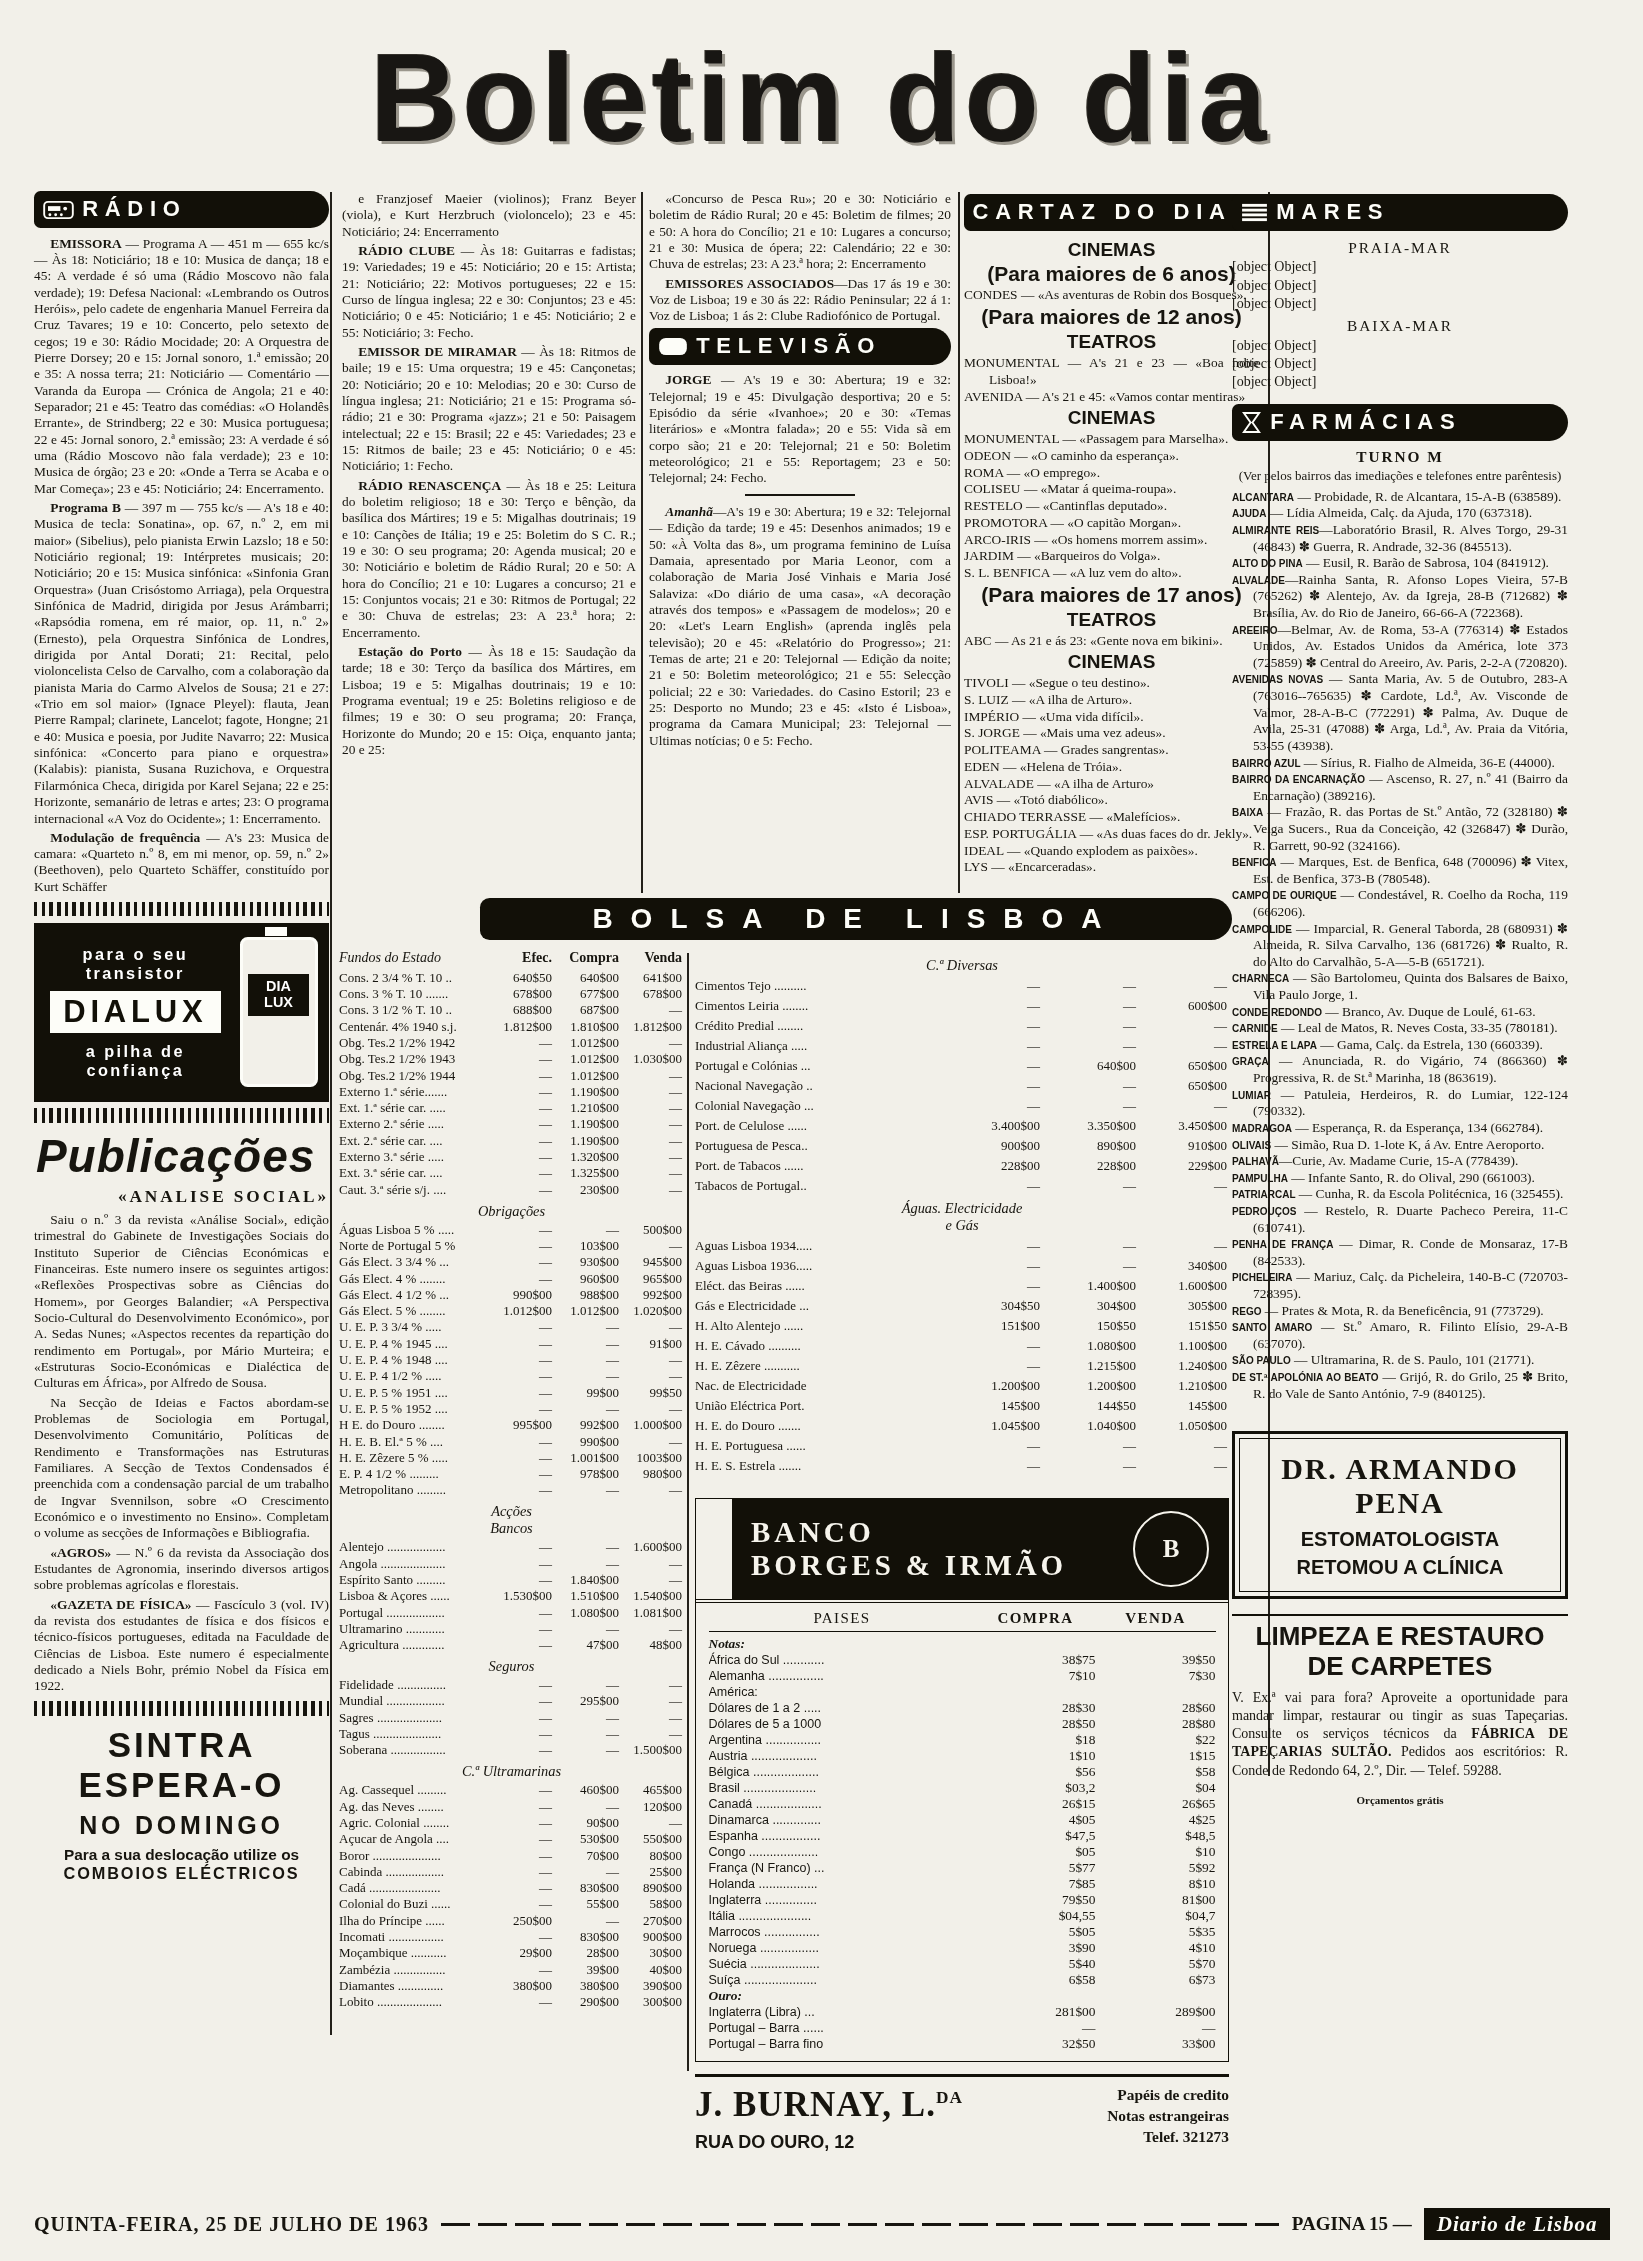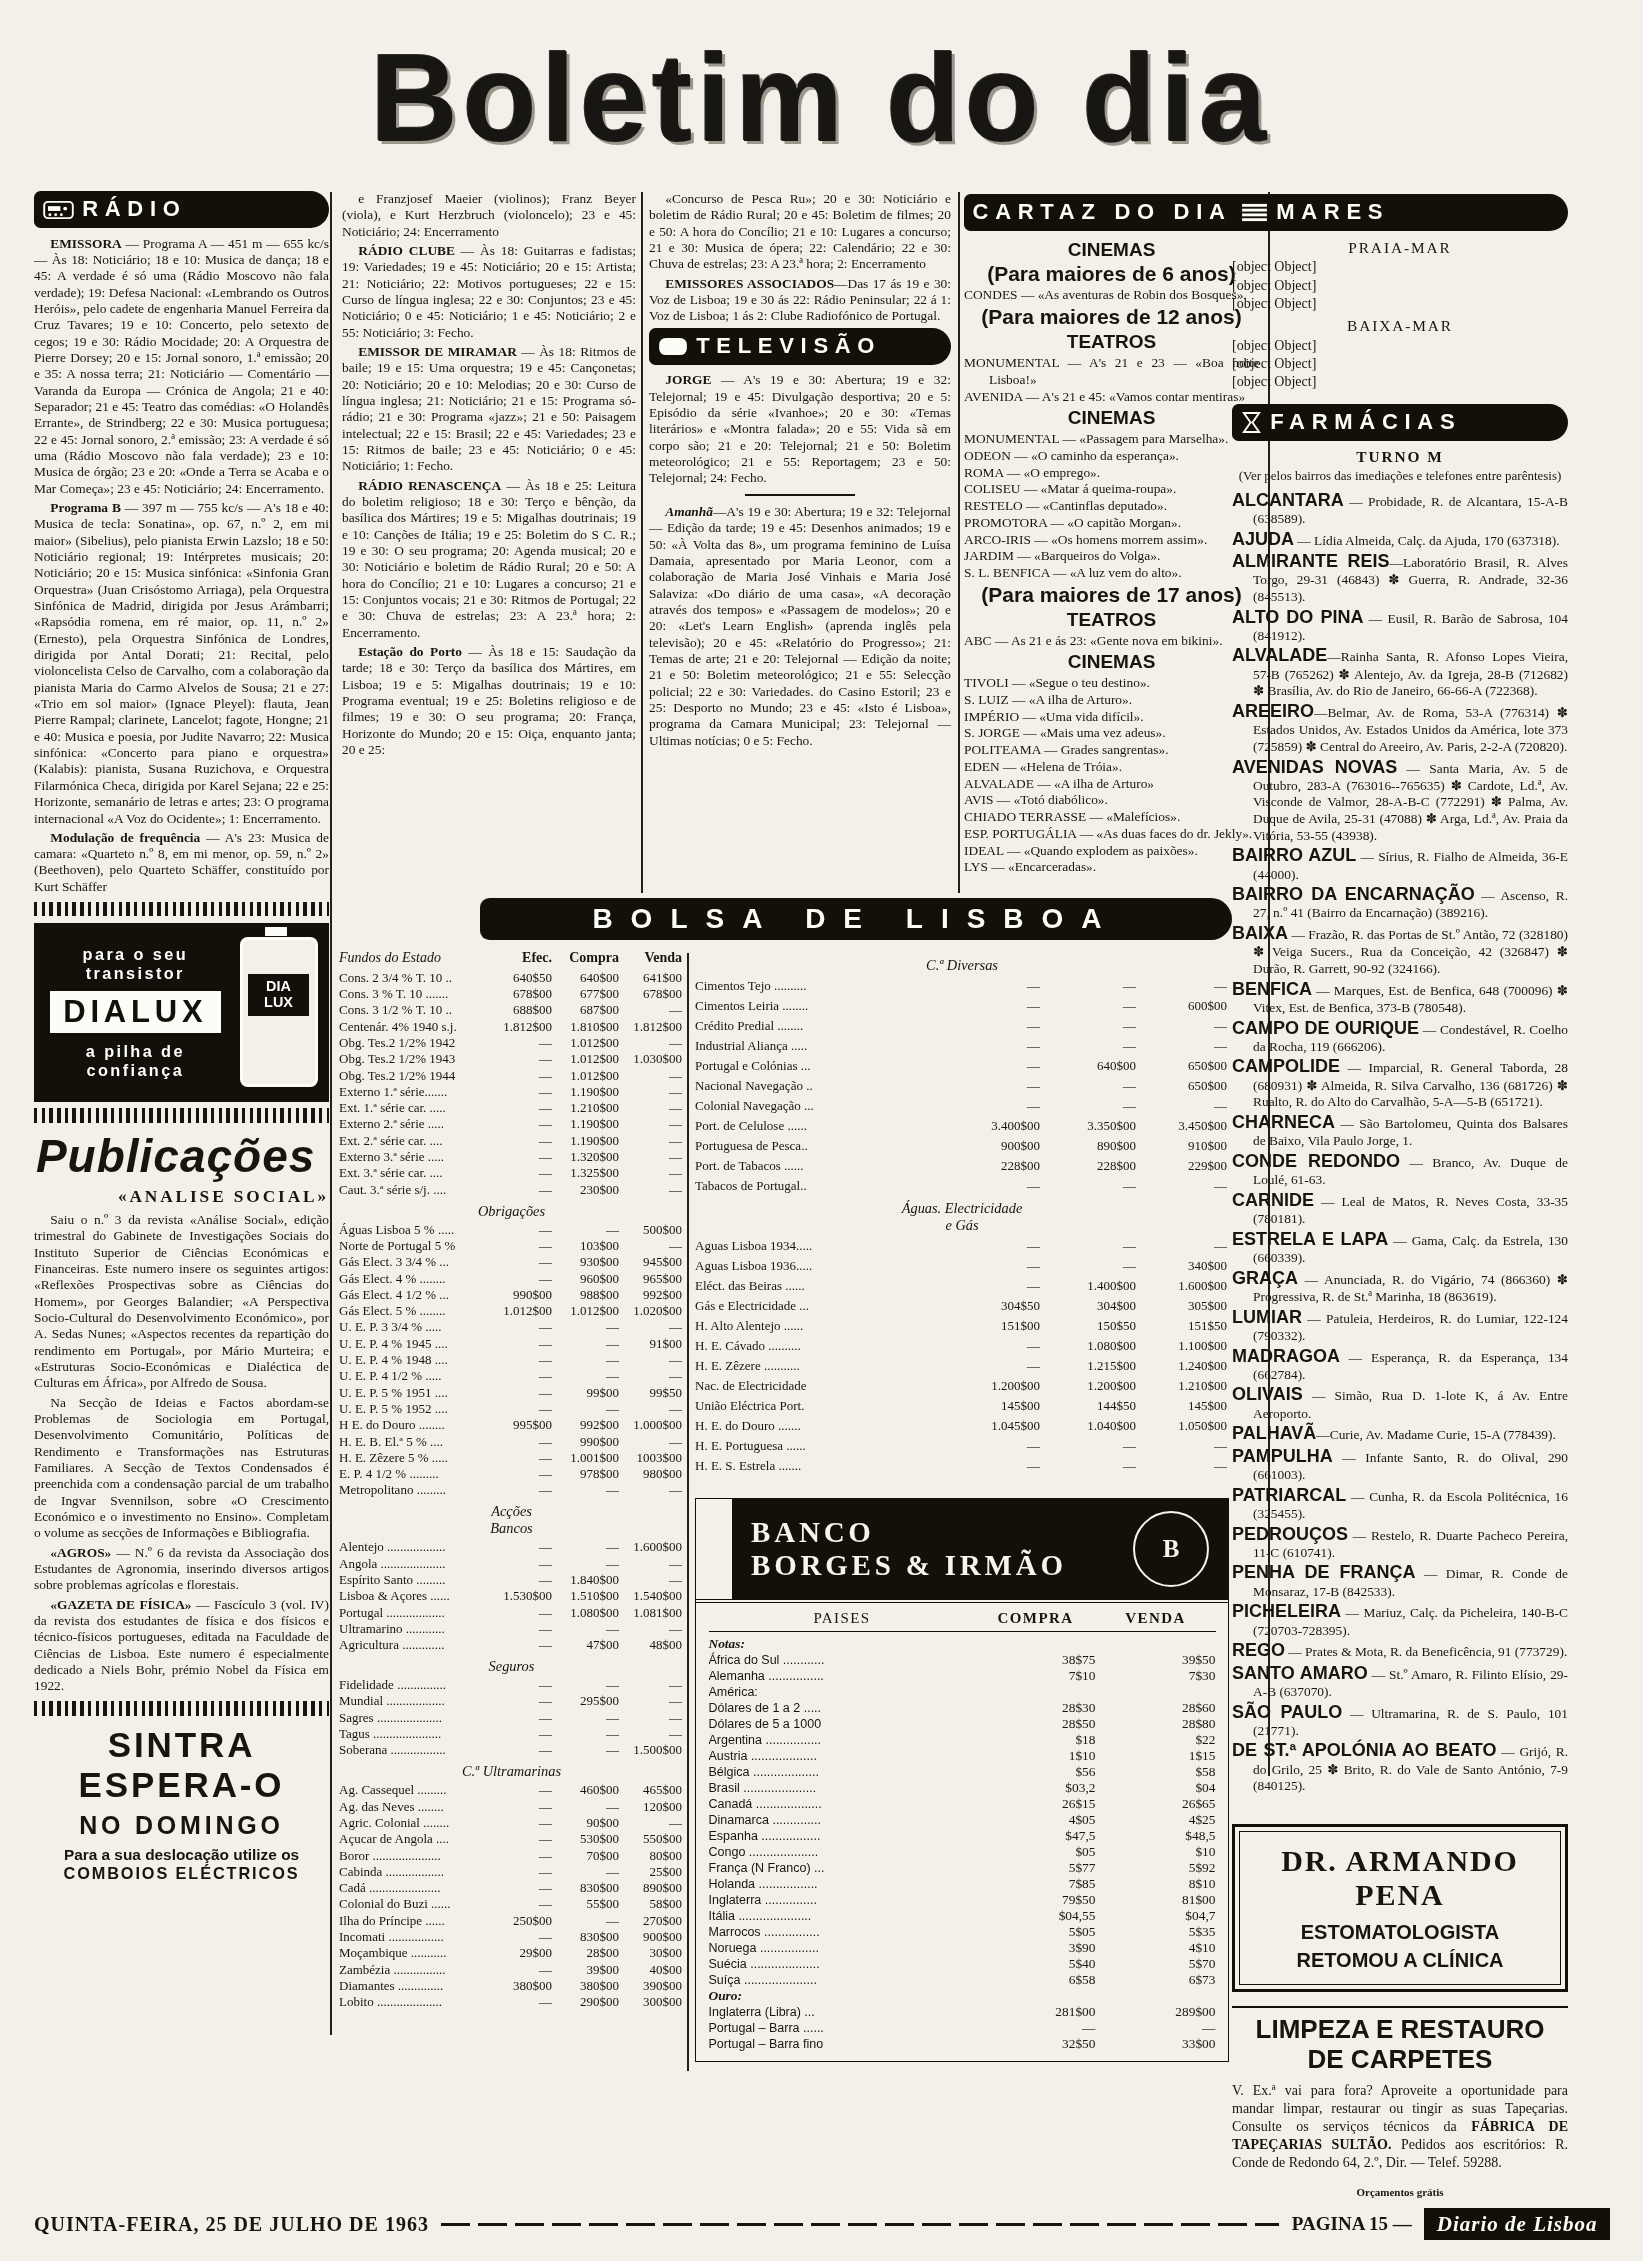--- a/index.html
+++ b/index.html
@@ -26,21 +26,21 @@
   
   .chead{font-family:"Liberation Sans",sans-serif;font-weight:bold;font-size:19px;text-align:center;margin:1.9px 0;}
   .cpar{font-family:"Liberation Sans",sans-serif;font-weight:bold;font-size:21px;text-align:center;margin:1px 0;}
   .centry{margin:0;font-size:13.4px;line-height:1.25;text-align:justify;padding-left:25px;text-indent:-25px;}
   .chead:empty,.cpar:empty,.centry:empty{display:none;}
   
   .msub{font-size:15.4px;text-align:center;letter-spacing:1.9px;margin:3.8px 0 1.9px 0;}
   .mline{margin:0;font-size:14px;line-height:1.3;padding-left:23px;text-indent:-23px;}
   .fnote{font-size:13px;text-align:center;line-height:1.2;margin:1px 0 4.8px 0;}
   .fentry{margin:0;font-size:13.4px;line-height:1.24;text-align:justify;padding-left:21px;text-indent:-21px;}
-  .fentry b{font-family:"Liberation Sans",sans-serif;font-size:18px;}
+  .fentry b{font-family:"Liberation Sans",sans-serif;font-size:10px;}
   
   .pubtitle{font-family:"Liberation Sans",sans-serif;font-weight:bold;font-style:italic;
     font-size:46px;letter-spacing:1px;margin:4.8px 0 3.8px 1.9px;}
   .pubsub{font-weight:bold;font-size:17.3px;text-align:right;letter-spacing:2.9px;margin:2.9px 0 4.8px 0;}
   
   .dialux{background:#121008;color:#fff;display:flex;align-items:center;gap:14.4px;
     padding:14.4px 11.5px;margin:4.8px 0;}
   .dleft{flex:1;text-align:center;font-family:"Liberation Sans",sans-serif;}
   .d1,.d3{font-weight:bold;font-size:16.3px;letter-spacing:2.4px;margin:4.8px 0;}
   .d2{background:#fdfdf8;color:#121008;display:inline-block;font-weight:bold;font-size:31px;
@@ -1334,20 +1334,31 @@
             <div class="btrow">
 
               <span class="c1">Portugal – Barra fino</span>
               <span class="c2">32$50</span>
               <span class="c3">33$00</span>
             </div>
           </div>
       </div>
     </div>
 
+    <div class="burnay">
+      <div class="buleft">
+        <span class="buname"><span>J. BURNAY, L.</span><sup>DA</sup></span>
+        <div class="buaddr">RUA DO OURO, 12</div>
+      </div>
+      <div class="buright">
+        <div>Papéis de credito</div>
+        <div>Notas estrangeiras</div>
+        <div>Telef. 321273</div>
+      </div>
+    </div>
   </div>
 
   <div class="footer">
     <span class="fdate">QUINTA-FEIRA, 25 DE JULHO DE 1963</span>
     <div class="dashline"></div>
     <span class="fpage">PAGINA 15 —</span>
     <span class="fbrand">Diario de Lisboa</span>
   </div>
 
 </div>

